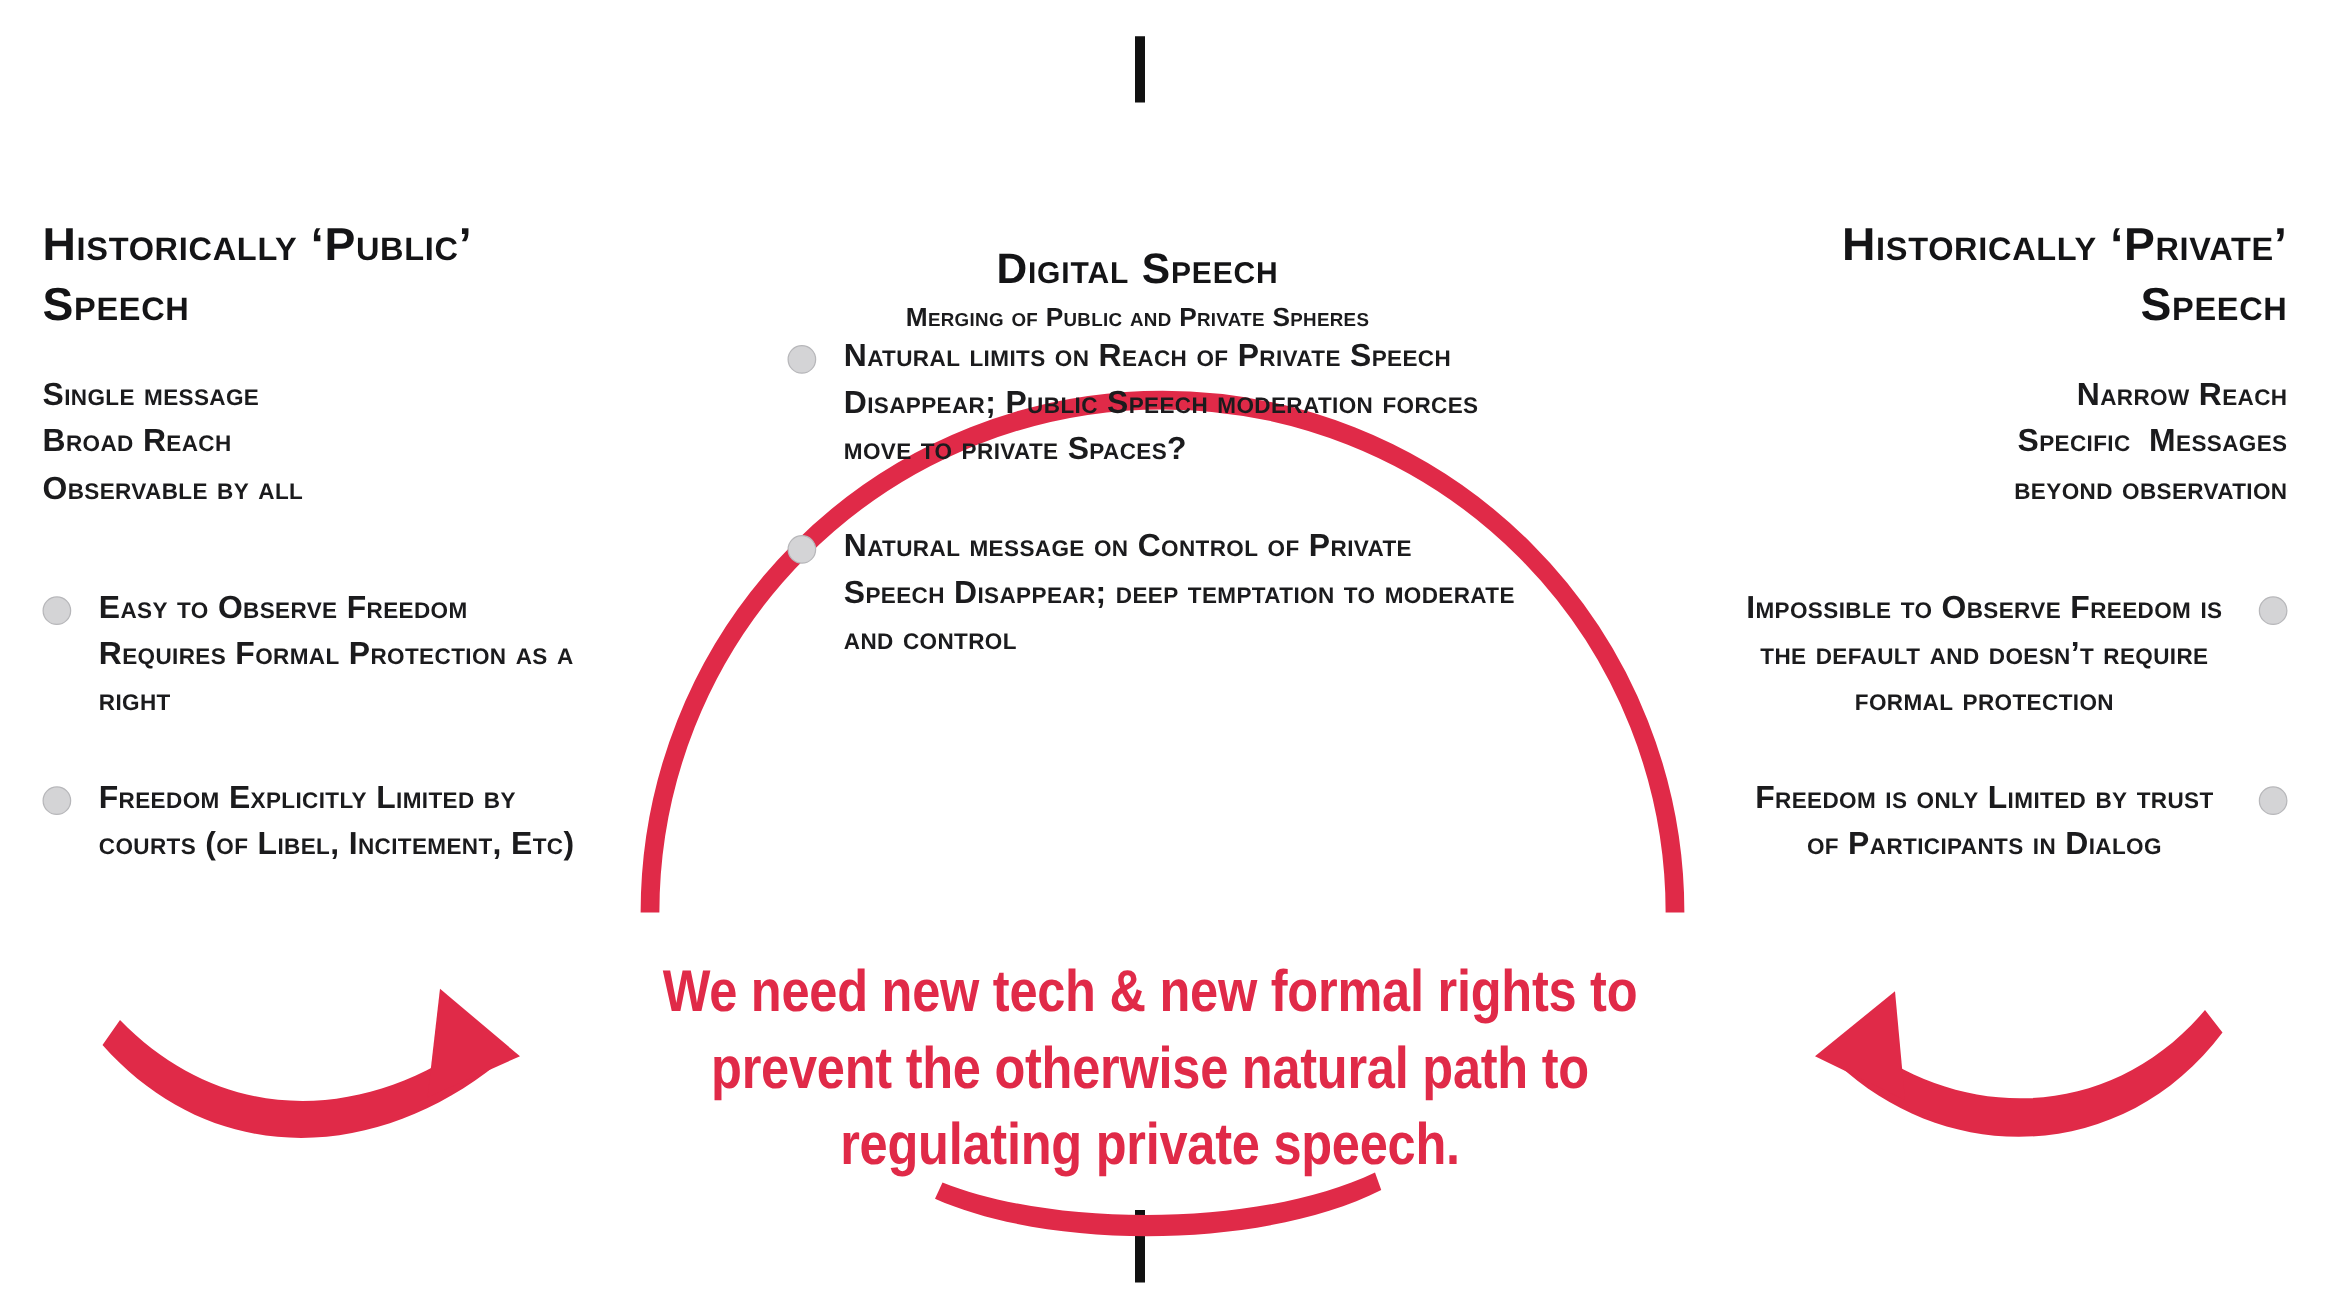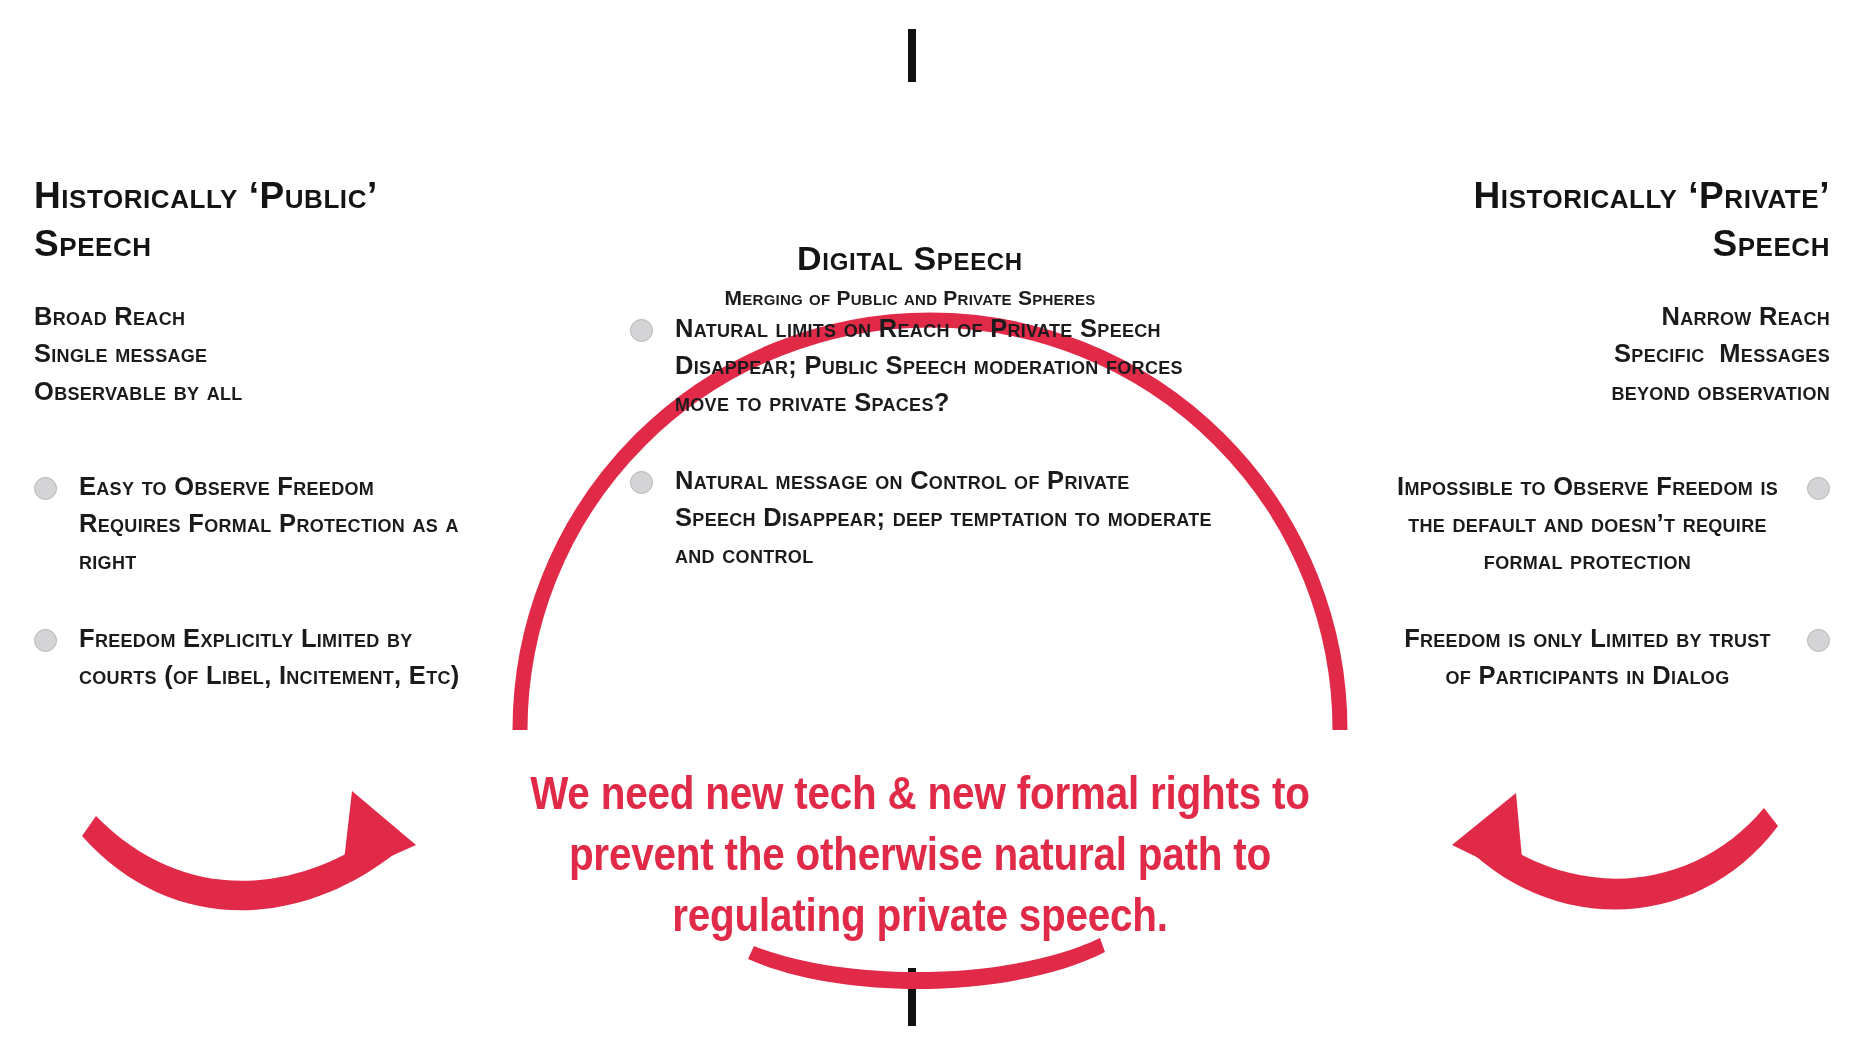--- a/index.html
+++ b/index.html
@@ -87,21 +87,20 @@
     top: 196px;
     width: 620px;
     text-align: left;
   }
   #center-title {
     font-size: 34px;
     font-weight: 600;
     letter-spacing: 0.02em;
     text-align: center;
     color: #141416;
-    margin-top: 43px;
   }
   #center-sub {
     font-size: 21px;
     font-weight: 600;
     text-align: center;
     margin-top: 8px;
     color: #1b1b1d;
   }
   #center-bullets { padding-left: 30px; }
   #center-bullets .bullet-row { margin-top: 40px; }
@@ -165,22 +164,22 @@
                L 1484 830
                C 1570 900 1690 896 1764 808 Z" fill="#e02a48"></path>
       <path d="M 1516 793 L 1452 845 L 1524 880 Z" fill="#e02a48"></path>
     </g>
   </svg>
 
   <div id="col-left">
     <div class="col-heading sc">Historically ‘Public’ Speech</div>
 
     <div class="lead-block">
+      <div class="lead-line sc">Single message</div>
       <div class="lead-line sc">Broad Reach</div>
-      <div class="lead-line sc">Single message</div>
       <div class="lead-line sc">Observable by all</div>
     </div>
 
     <div style="height:28px"></div>
 
     <div class="bullet-row">
       <span class="dot"></span>
       <span class="bullet-text sc">Easy to Observe Freedom Requires Formal Protection as a right</span>
     </div>
 

